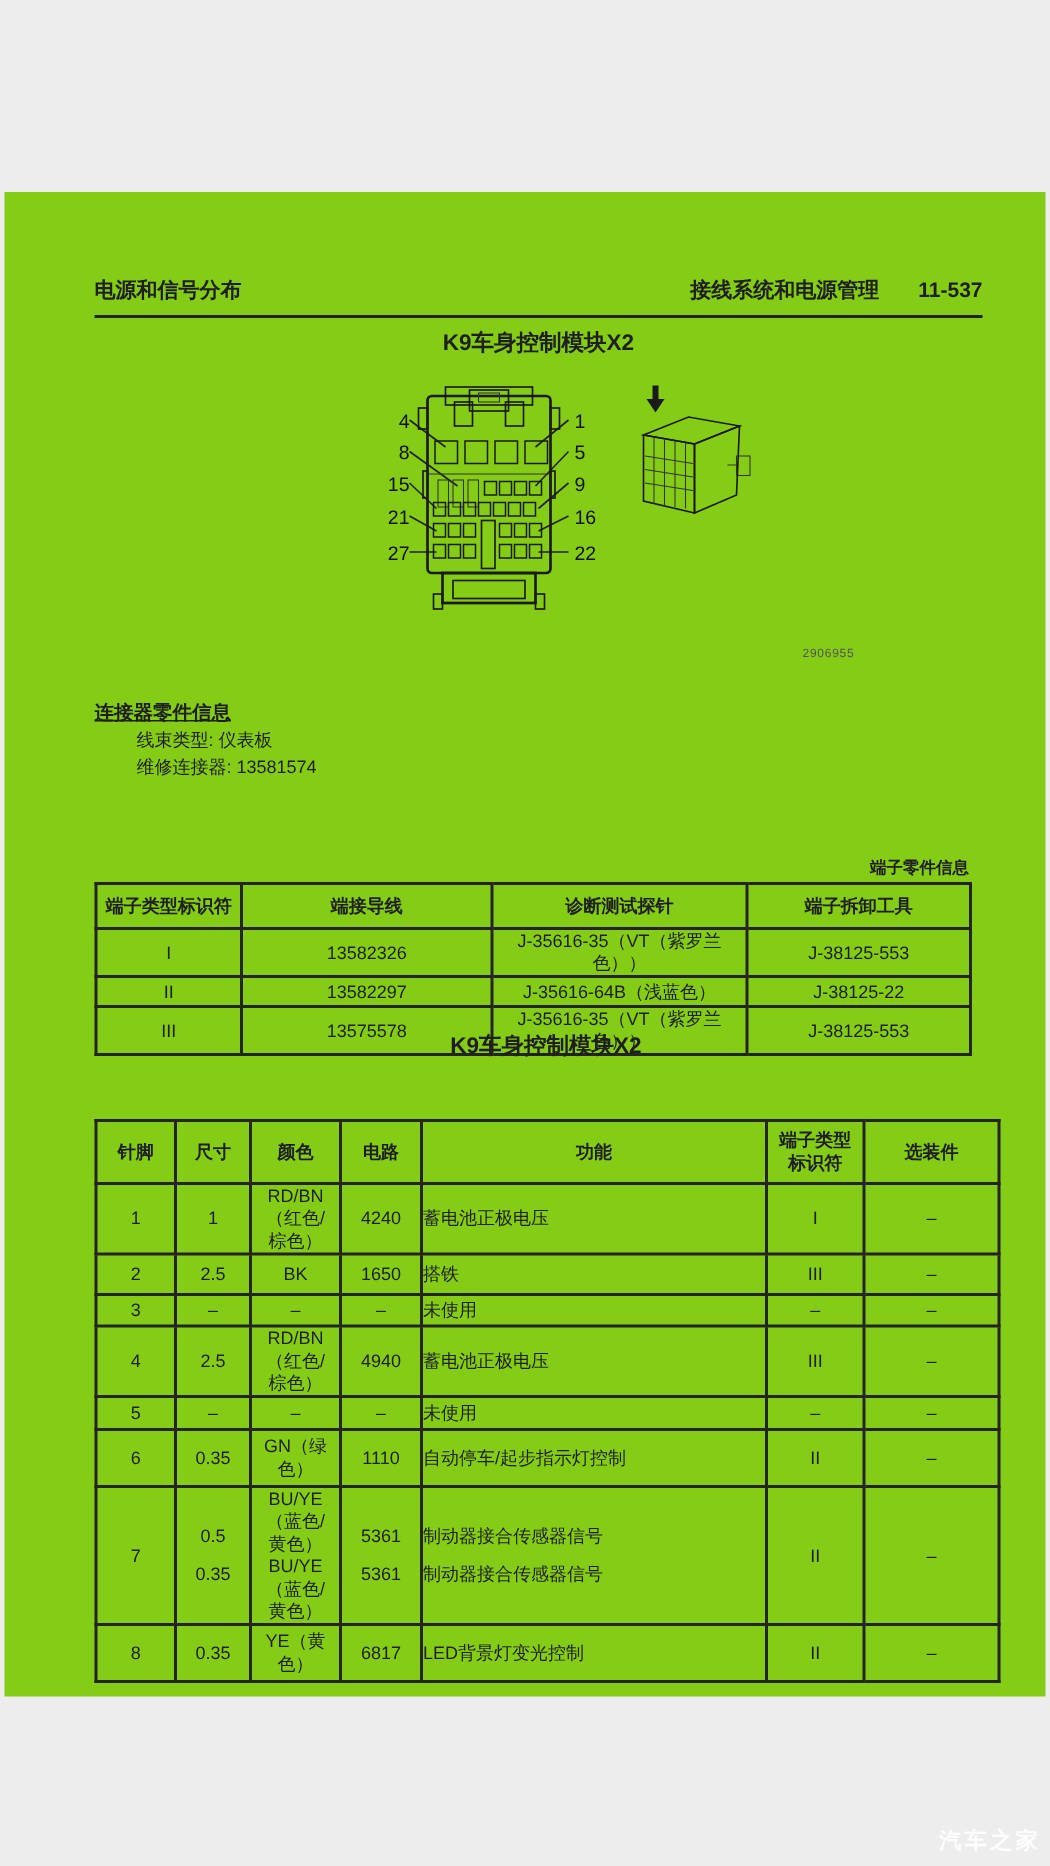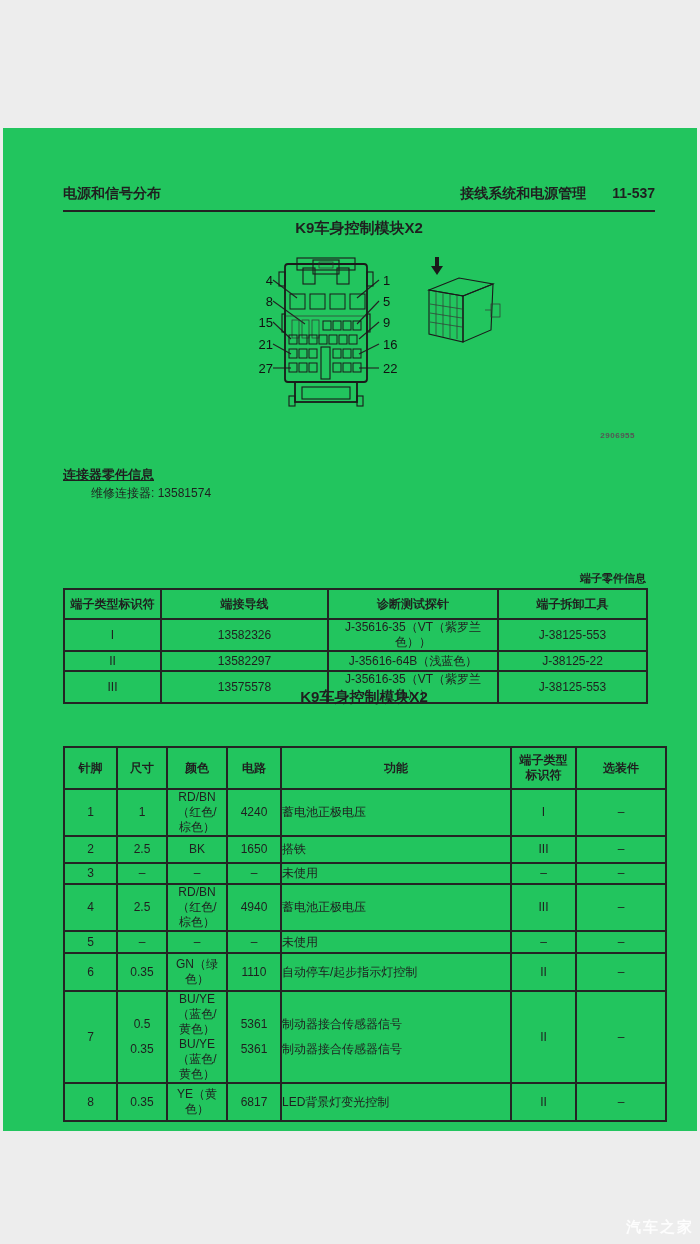--- a/index.html
+++ b/index.html
@@ -4,21 +4,21 @@
 <style>
   html,body{margin:0;padding:0;}
   body{
     width:700px;height:1244px;position:relative;overflow:hidden;
     background:#ededed;
     font-family:"Liberation Sans",sans-serif;
     color:#1f1f1f;
   }
   .page{
     position:absolute;left:3px;top:128px;width:694px;height:1003px;
-    background:#22c55e;
+    background:#84cc16;
   }
   
   .page-header{
     position:absolute;left:60px;right:42px;top:57px;
     display:flex;justify-content:space-between;align-items:baseline;
     font-size:14px;font-weight:bold;
   }
   .page-header .right-group{display:flex;gap:26px;}
   .hdr-rule{position:absolute;left:60px;right:42px;top:82px;height:2px;background:#222;}
   .fig-title{
@@ -26,22 +26,22 @@
     font-size:15px;font-weight:bold;
   }
   
   .diagram-svg{position:absolute;left:242px;top:120px;}
   .callout{
     position:absolute;width:24px;font-size:13px;line-height:14px;color:#111;
   }
   .callout.left{left:246px;text-align:right;}
   .callout.right{left:380px;text-align:left;}
   .fig-number{
-    position:absolute;left:560px;top:303px;width:72px;text-align:right;
-    font-size:8px;color:#555;letter-spacing:.5px;font-weight:bold;
+    position:absolute;left:532px;top:303px;width:72px;text-align:left;
+    font-size:8px;color:#555;letter-spacing:.5px;
   }
   
   .conn-heading{position:absolute;left:60px;top:338px;font-size:13px;font-weight:bold;text-decoration:underline;}
   .conn-lines{position:absolute;left:88px;top:356px;font-size:12px;line-height:18px;}
   
   .tbl-title-1{position:absolute;left:60px;width:583px;top:443px;text-align:right;font-size:11px;font-weight:bold;}
   .tbl-title-2{position:absolute;left:60px;width:602px;top:560px;text-align:center;font-size:15px;font-weight:bold;}
   
   table{border-collapse:collapse;table-layout:fixed;font-size:12px;color:#1f1f1f;}
   td,th{border:2px solid #242424;vertical-align:middle;text-align:center;padding:0 2px;
@@ -191,20 +191,21 @@
   <span class="callout right" style="top:146px">1</span>
   <span class="callout right" style="top:167px">5</span>
   <span class="callout right" style="top:188px">9</span>
   <span class="callout right" style="top:210px">16</span>
   <span class="callout right" style="top:234px">22</span>
 
   <div class="fig-number">2906955</div>
 
   <div class="conn-heading">连接器零件信息</div>
   <div class="conn-lines">
+    <div>线束类型: 仪表板</div>
     <div>维修连接器: 13581574</div>
   </div>
 
   <div class="tbl-title-1">端子零件信息</div>
   <table class="terminal-table">
     <colgroup>
         <col style="width:97px">
         <col style="width:167px">
         <col style="width:170px">
         <col style="width:149px">

